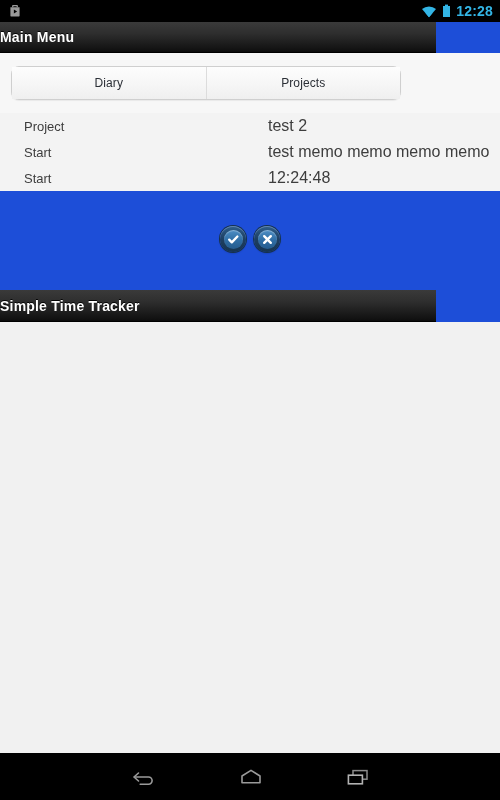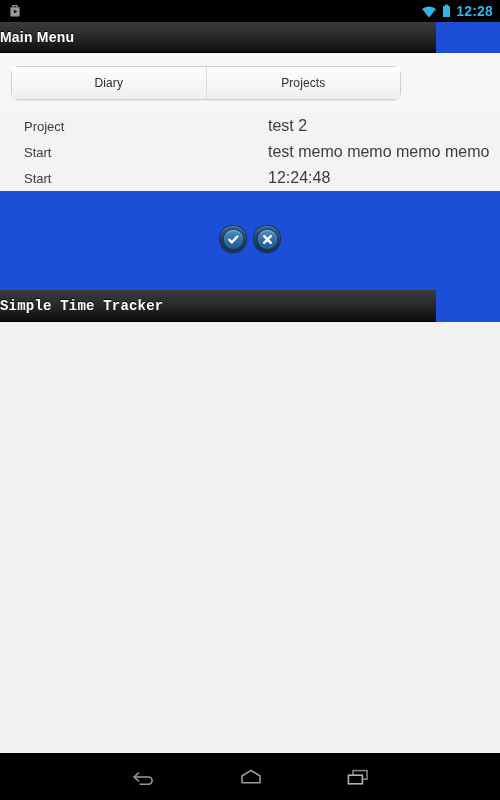--- a/index.html
+++ b/index.html
@@ -61,21 +61,21 @@
     left: 0;
     width: 436px;
     box-sizing: border-box;
     background: linear-gradient(to bottom, #3a3a3a 0%, #2e2e2e 38%, #101010 96%, #0b0b0b 100%);
     border-bottom: 1px solid #000;
     display: flex;
     align-items: center;
     justify-content: flex-start;
   }
   .titlebar.top  { top: 22px;  height: 31px; }
-  .titlebar.mid  { top: 290px; height: 32px; font-family: Liberation Mono, monospace; }
+  .titlebar.mid  { top: 290px; height: 32px; }
   .titlebar-text {
     color: #ffffff;
     font-size: 14px;
     font-weight: bold;
     letter-spacing: 0.2px;
     text-shadow: 0 -1px 0 rgba(0,0,0,0.9);
   }
 
   
   .tabpanel {

